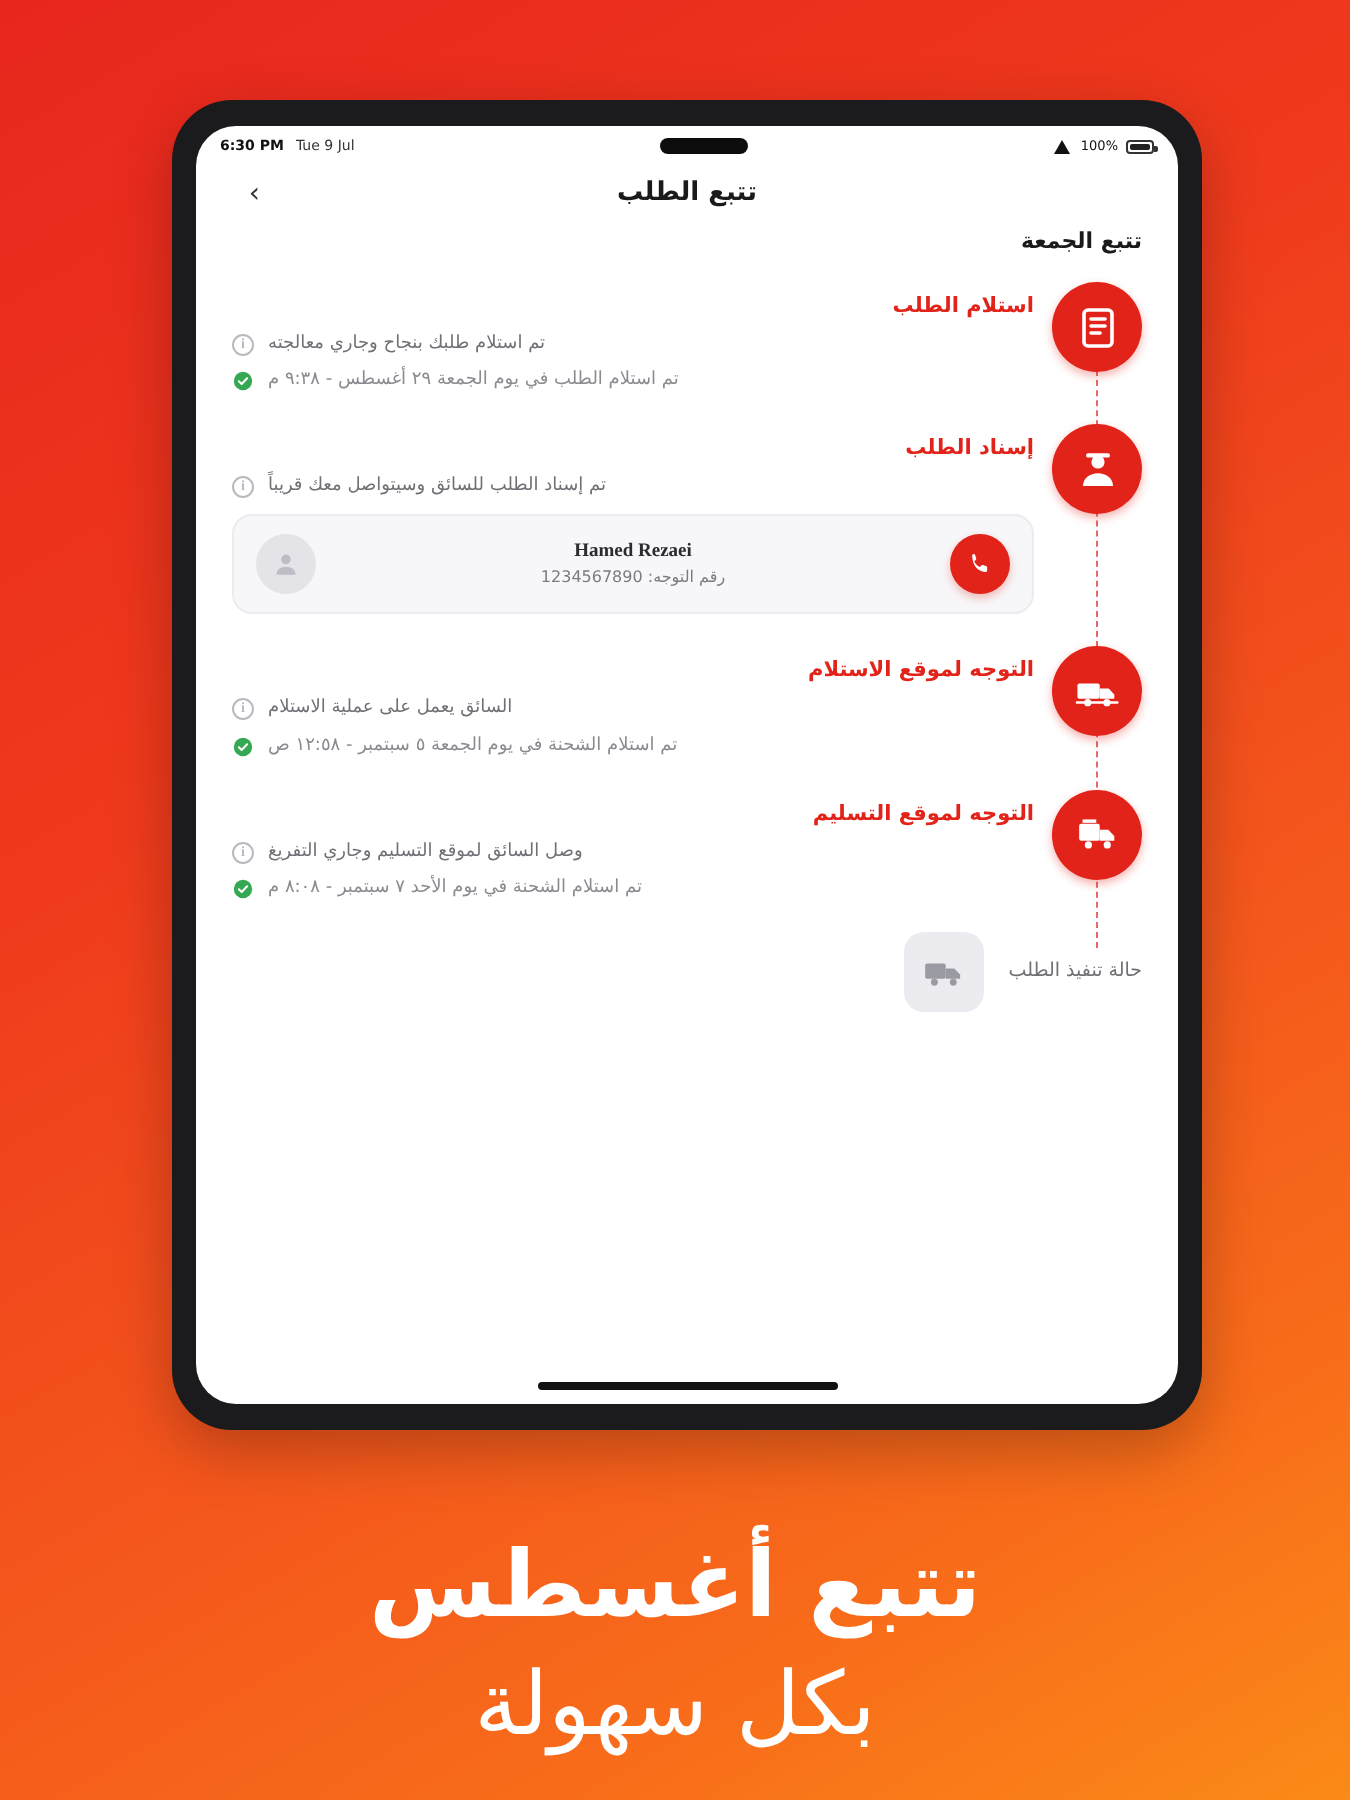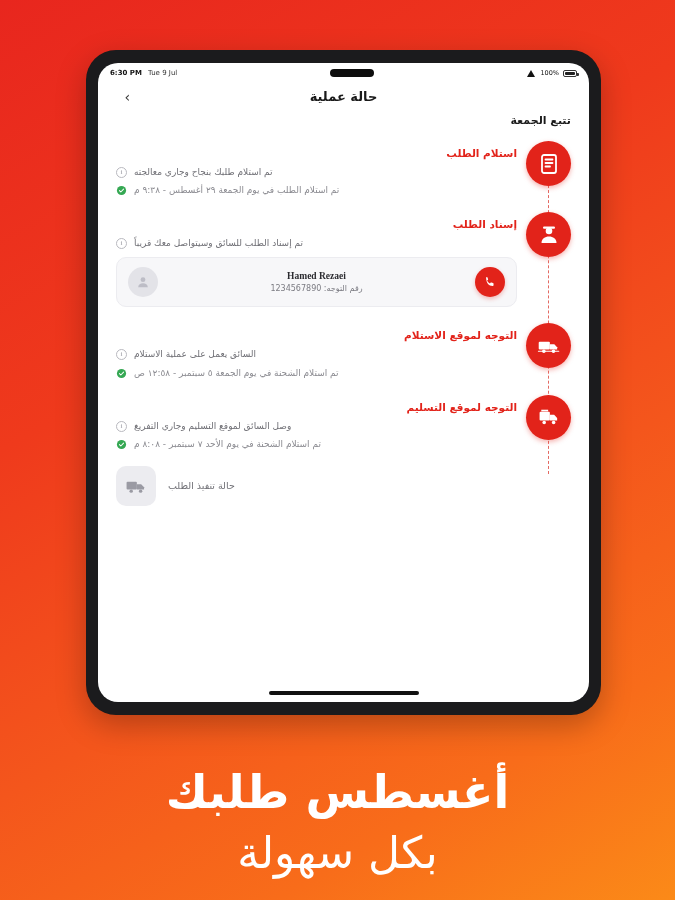--- a/index.html
+++ b/index.html
@@ -160,21 +160,21 @@
   .avatar svg { width: 16px; height: 16px; }
   .call-btn {
     width: 30px; height: 30px; border-radius: 50%;
     background: #e2231a; display:flex; align-items:center; justify-content:center;
     box-shadow: 0 2px 4px rgba(226,35,26,.3);
   }
   .call-btn svg { width: 14px; height: 14px; }
 
   
   .final-row {
-    display: flex; align-items: center; justify-content: flex-end;
+    display: flex; align-items: center; 
     gap: 12px; margin-top: 2px; padding-right: 0;
   }
   .final-label { font-size: 9.5px; color: #6f6f75; }
   .final-badge {
     width: 40px; height: 40px; border-radius: 10px;
     background: #ececf0; display:flex; align-items:center; justify-content:center;
   }
   .final-badge svg { width: 24px; height: 24px; }
 
   
@@ -207,21 +207,21 @@
       </div>
       <div class="sb-right">
         <span class="wifi-icon"></span>
         <span class="batt">100%</span>
         <span class="batt-icon"></span>
       </div>
     </div>
 
     <div class="app-header">
       <div class="chev-spacer"></div>
-      <div class="app-title">حالة عملية</div>
+      <div class="app-title">تتبع الطلب</div>
       <div class="chev">›</div>
     </div>
 
     <div class="content">
       <div class="section-title">تتبع الجمعة</div>
 
       <div class="timeline">
         <div class="dash-line"></div>
 
         <div class="step">
@@ -347,15 +347,15 @@
         </div>
 
       </div>
     </div>
 
     <div class="home-ind"></div>
   </div>
 </div>
 
 <div class="caption">
-  <div class="l1">أغسطس طلبك</div>
+  <div class="l1">تتبع أغسطس</div>
   <div class="l2">بكل سهولة</div>
 </div>
 
 </body></html>

